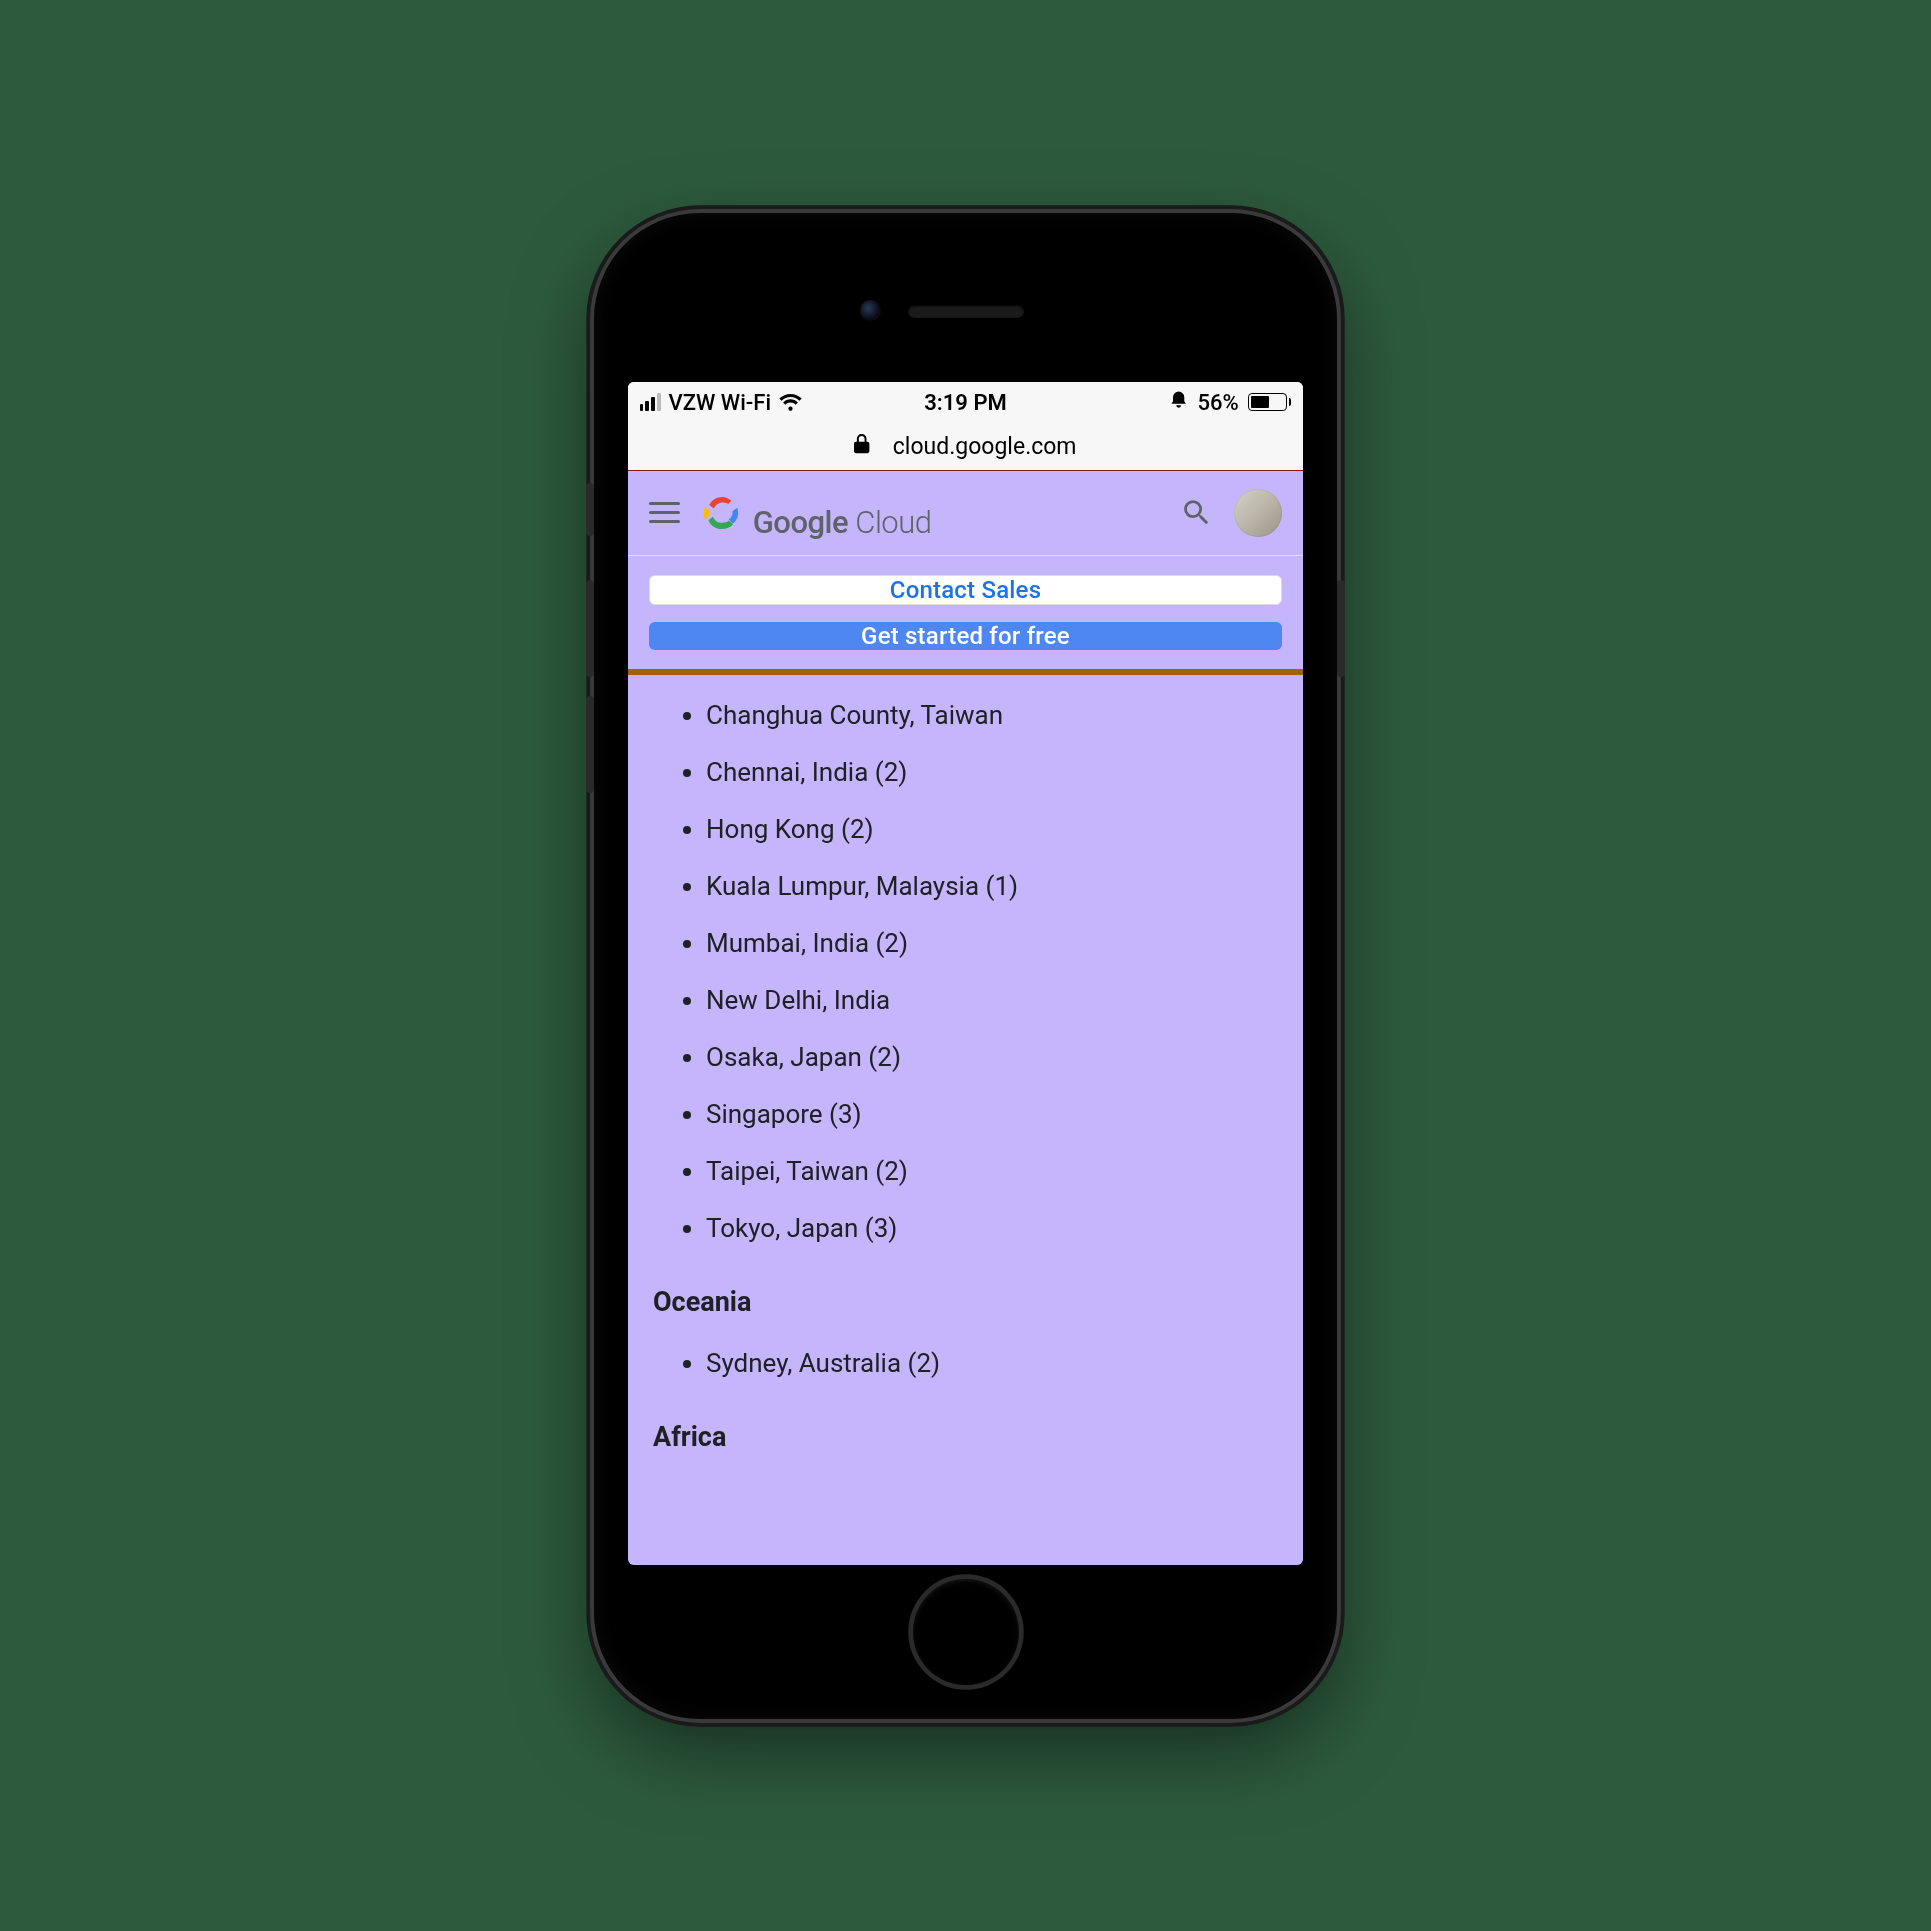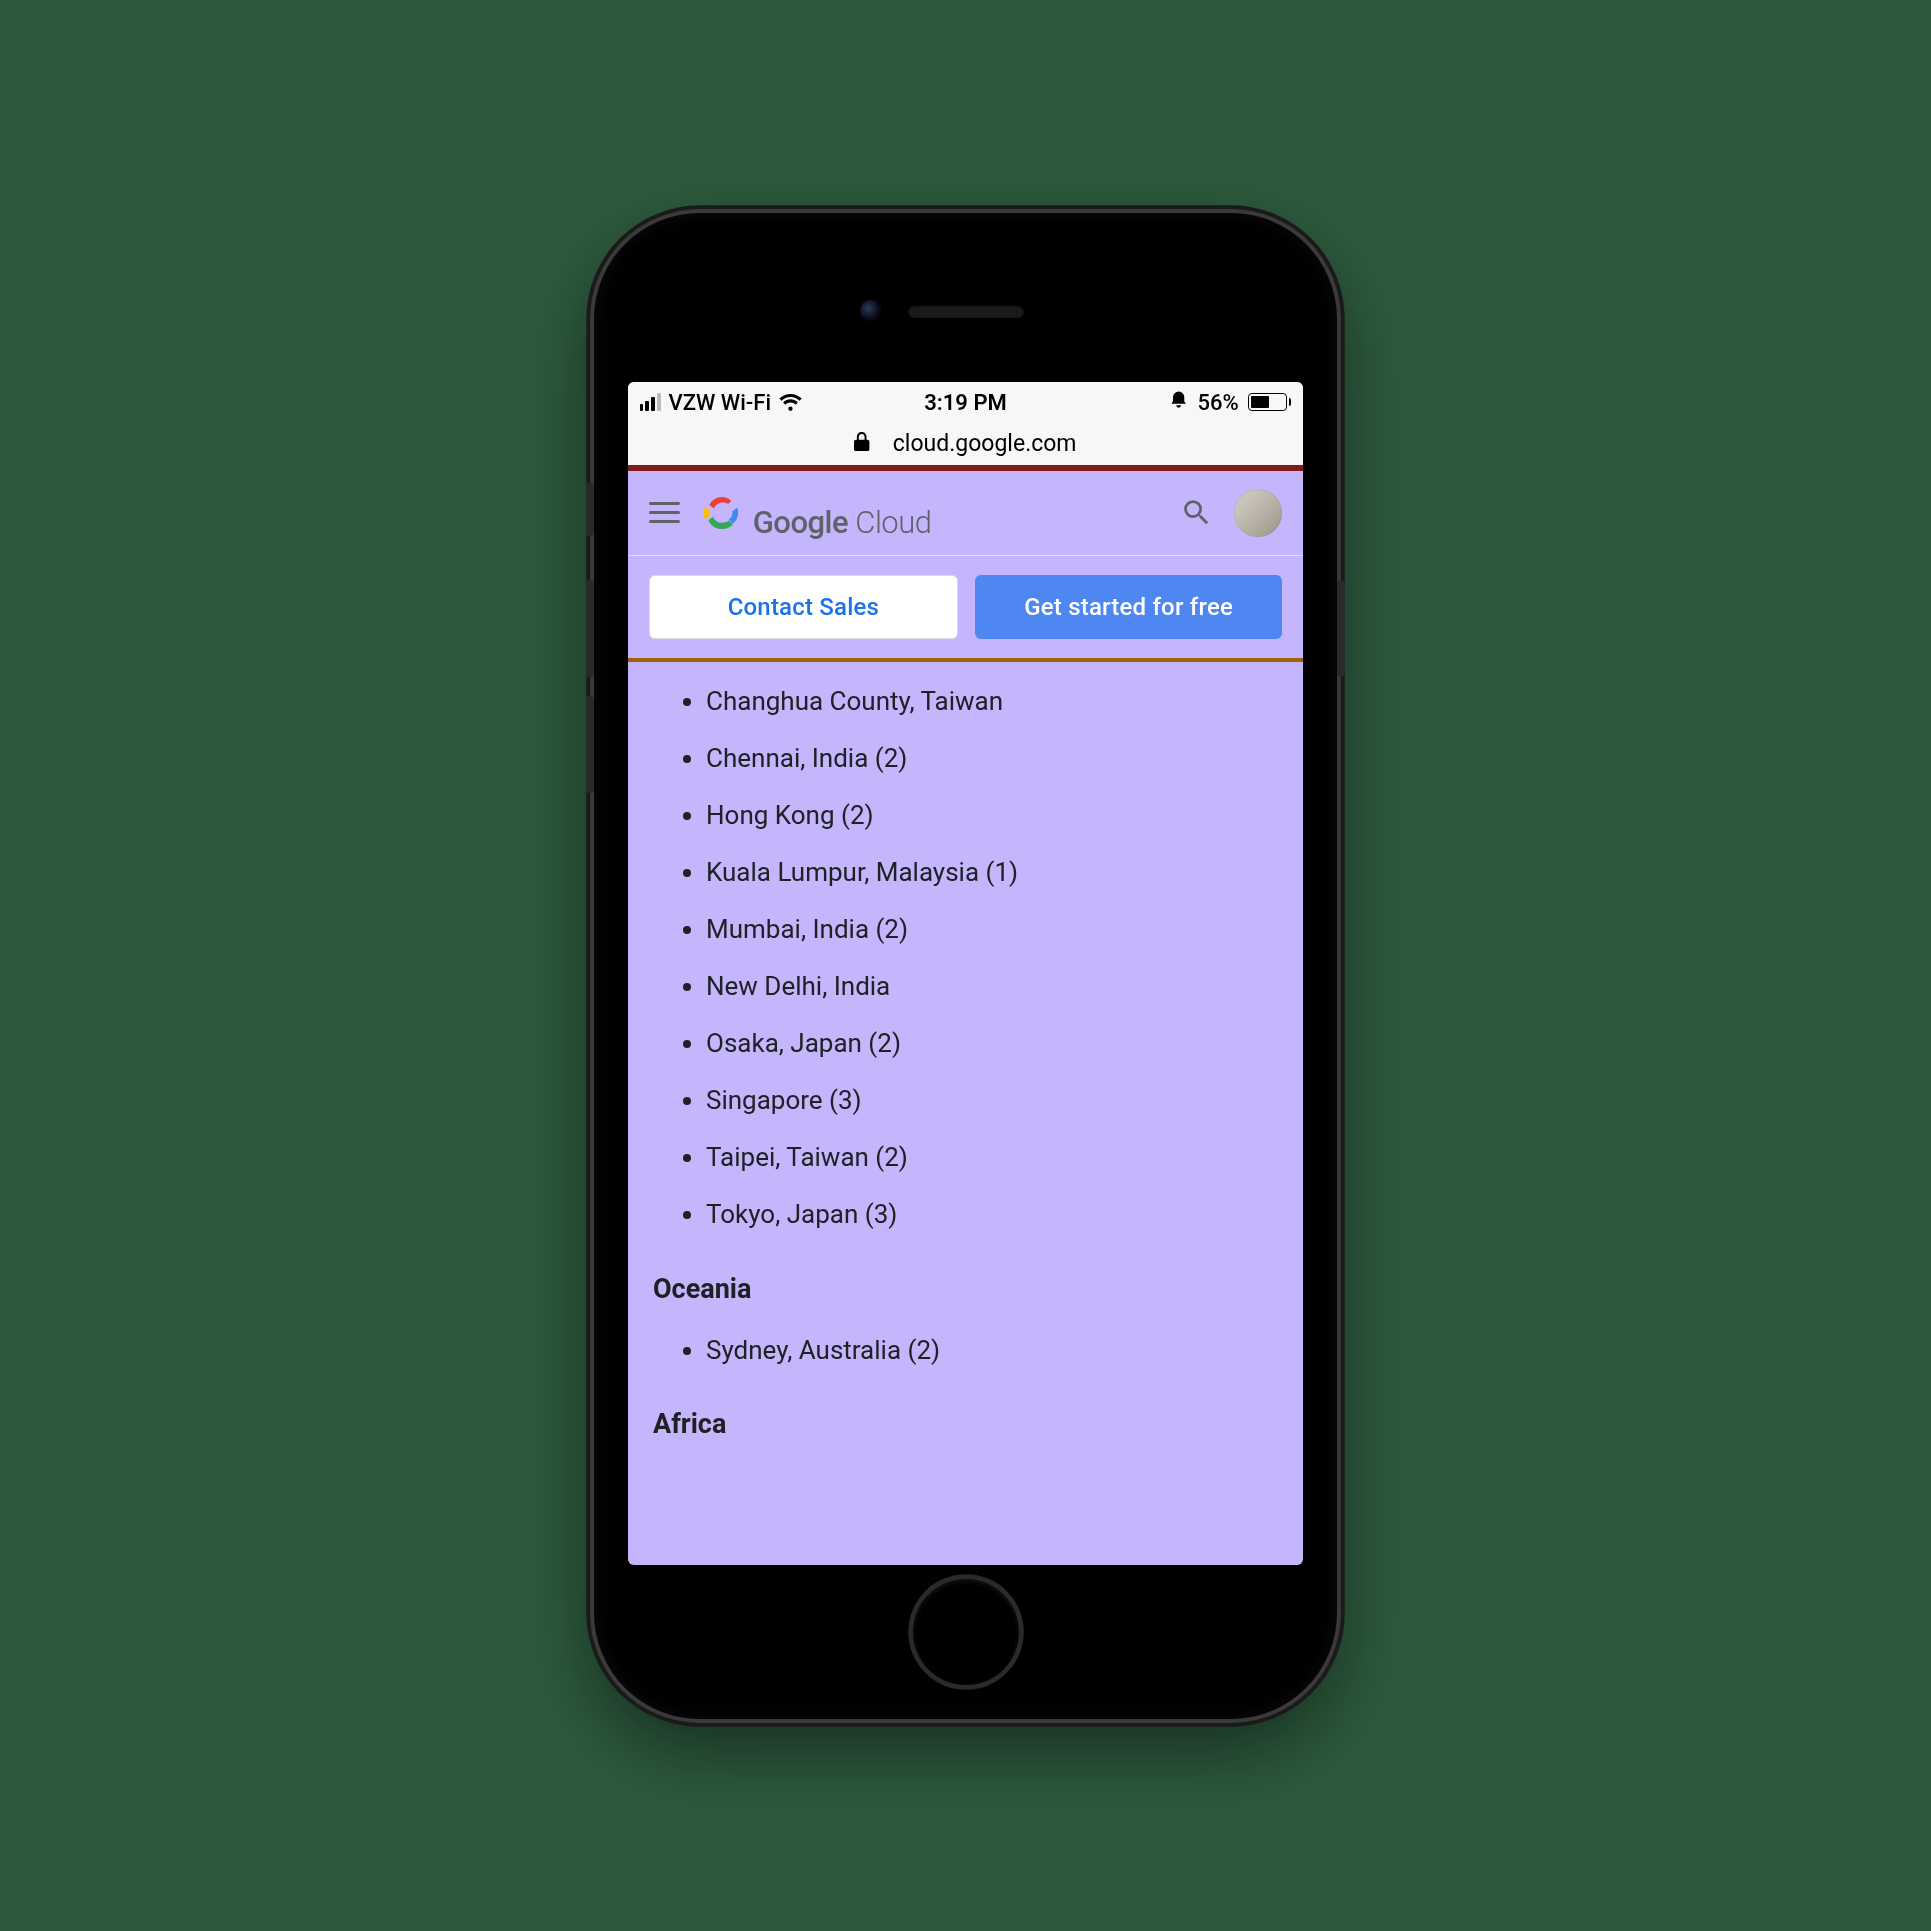--- a/index.html
+++ b/index.html
@@ -94,21 +94,21 @@
     width:39px; height:18.3px; border:1.9px solid #000; border-radius:3.9px;
     position:relative; padding:1.9px;
   }
   .bat-fill { height:100%; width:56%; background:#000; border-radius:1px;}
   .bat-cap { width:2.9px; height:8.7px; background:#000; border-radius:0 1.9px 1.9px 0;}
 
   
   .urlbar {
     height:48px;
     background:#f7f7f8;
-    border-bottom:6px solid #7f1d1d;
+    border-bottom:1px solid #7f1d1d;
     display:flex; align-items:center; justify-content:center;
     gap:23px;
     font-size:23px;
     color:#000;
   }
   .lock-icon { font-size:18.3px; }
 
   
   .siteheader {
     height:85px;
@@ -133,22 +133,23 @@
 
   .avatar {
     width:48px; height:48px; border-radius:50%;
     background: linear-gradient(135deg,#d6d2ca 0%, #b5afa2 60%, #9a9488 100%);
     box-shadow: inset 0 0 0 1px rgba(0,0,0,0.06);
   }
 
   
   .ctabar {
     display:flex; gap:17.4px; padding:19.3px 21px;
-    border-bottom:4px solid #a16207;
+    border-bottom:6px solid #a16207;
     box-shadow: 0 2.9px 2.9px -1.9px rgba(0,0,0,0.06);
+    flex-direction: column;
   }
   .btn {
     flex:1; height:64px; border-radius:5.8px;
     font-size:24px; font-weight:500;
     display:flex; align-items:center; justify-content:center;
     cursor:pointer;
     letter-spacing:0.2px;
   }
   .btn-outline {
     border:1.4px solid #dadce0; background:#fff; color:#1a73e8;

